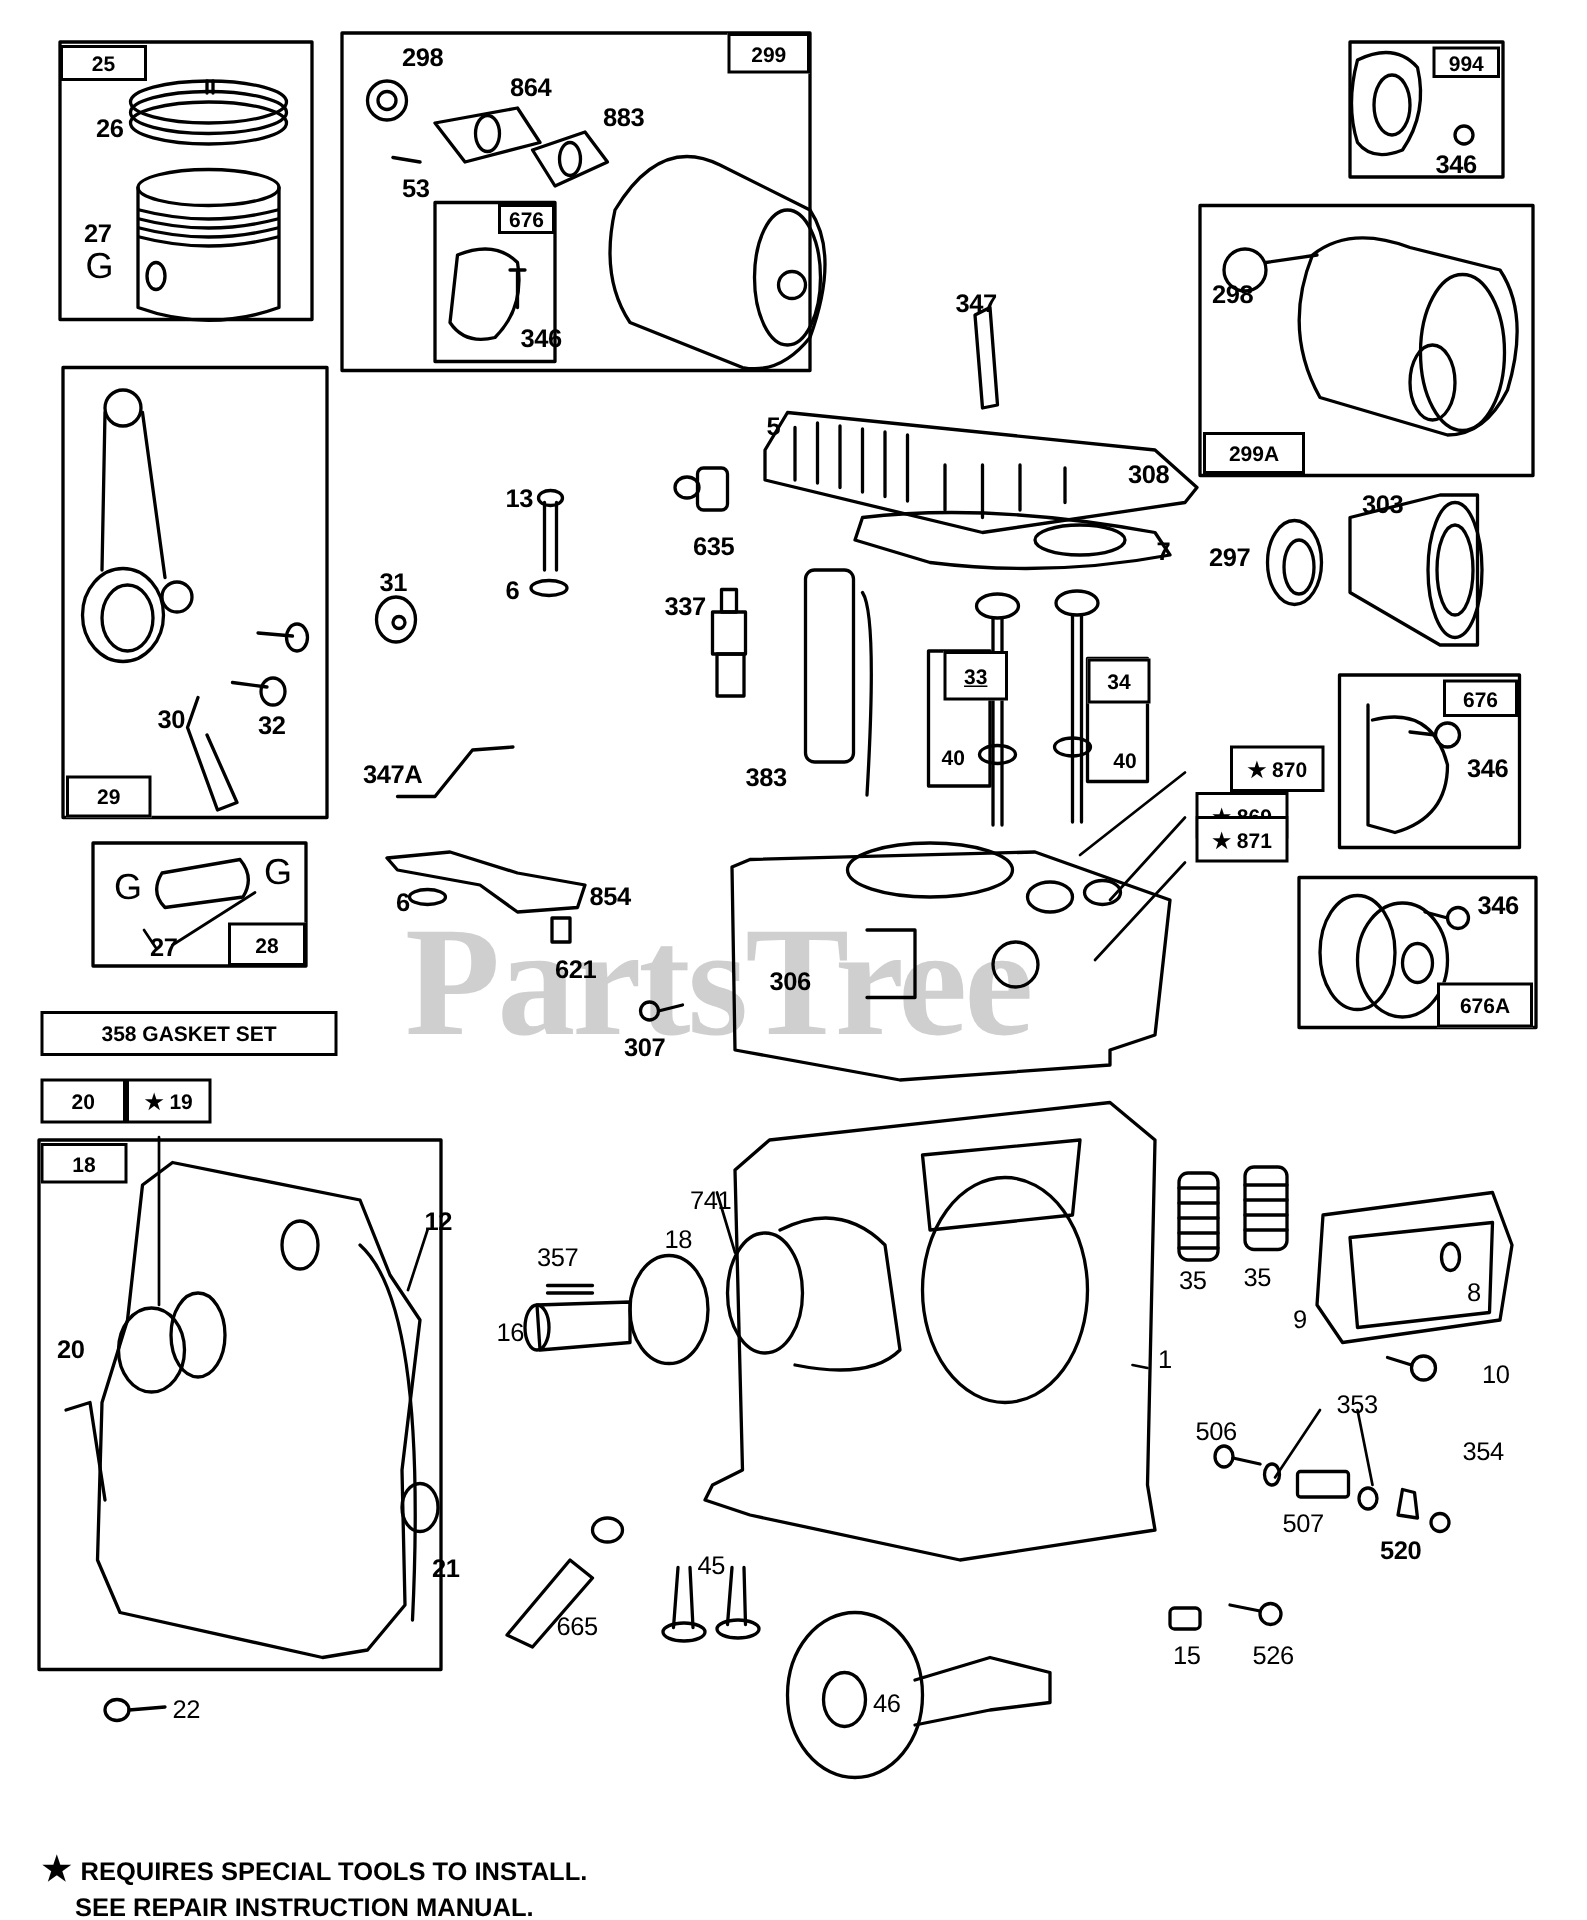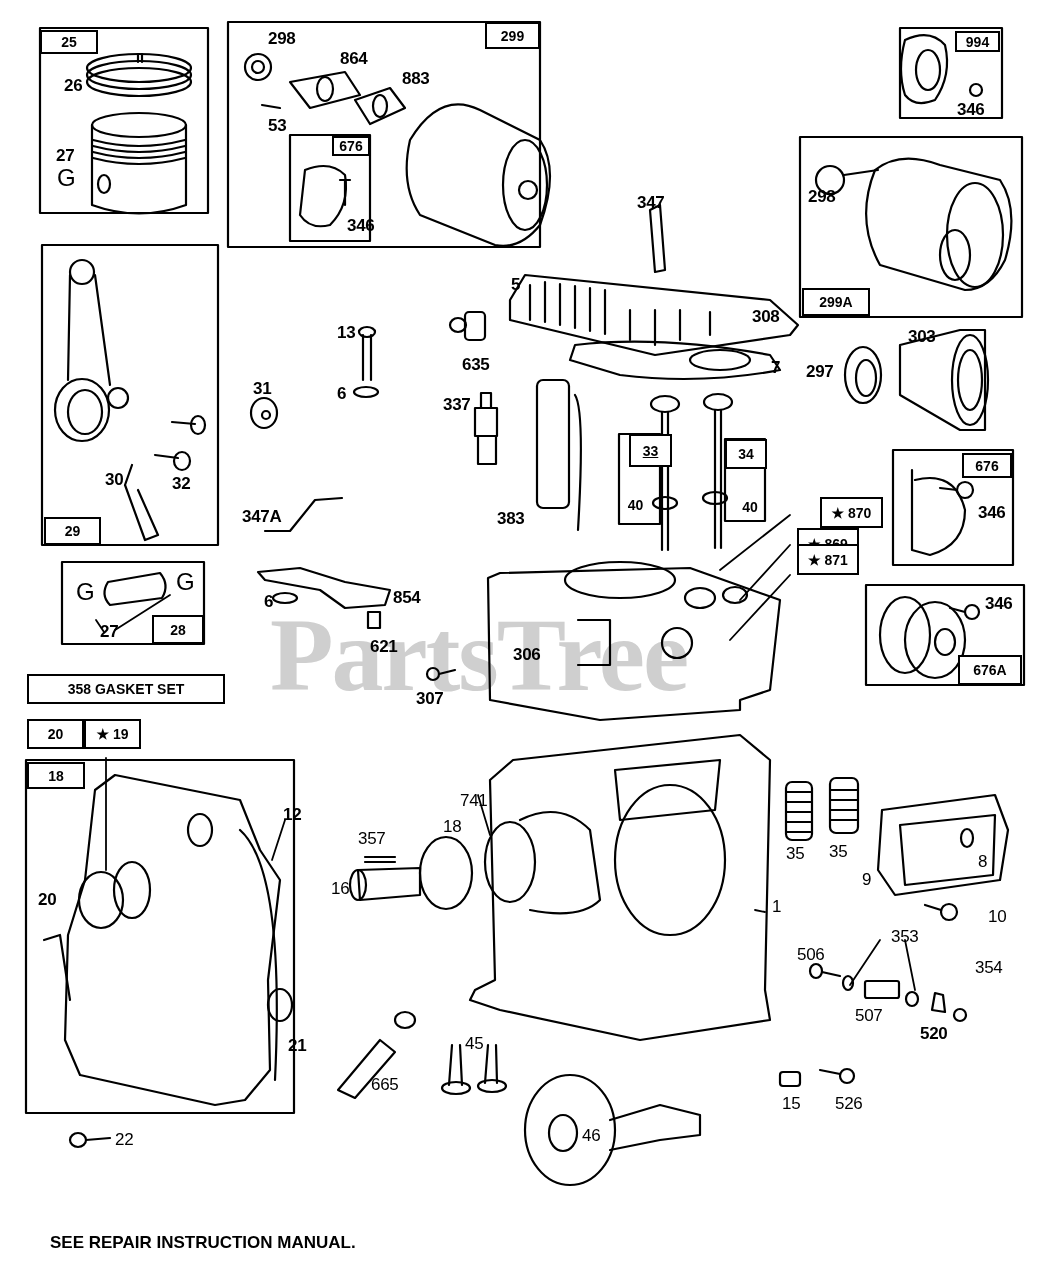--- a/index.html
+++ b/index.html
@@ -367,15 +367,18 @@
     <span class="lbl" style="left:920px;top:1025px;font-weight:bold;">520</span>
     <span class="lbl" style="left:975px;top:959px;font-weight:normal;">354</span>
     <span class="lbl" style="left:782px;top:1095px;font-weight:normal;">15</span>
     <span class="lbl" style="left:835px;top:1095px;font-weight:normal;">526</span>
     <span class="lbl" style="left:371px;top:1076px;font-weight:normal;">665</span>
     <span class="lbl" style="left:465px;top:1035px;font-weight:normal;">45</span>
     <span class="lbl" style="left:582px;top:1127px;font-weight:normal;">46</span>
   </div>
 
   <div class="note">
+    <div>
+      <span class="star">★</span><span>REQUIRES SPECIAL TOOLS TO INSTALL.</span>
+    </div>
     <div style="padding-left:22px;">SEE REPAIR INSTRUCTION MANUAL.</div>
   </div>
 </div>
 
 </body></html>

